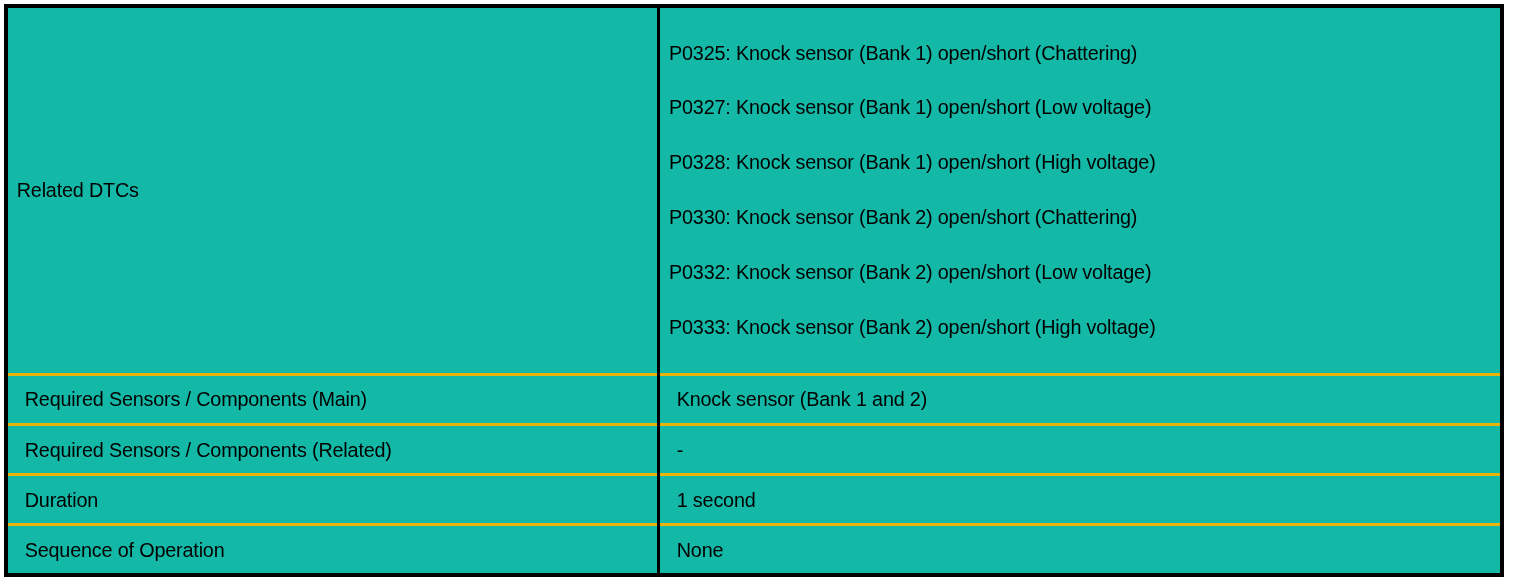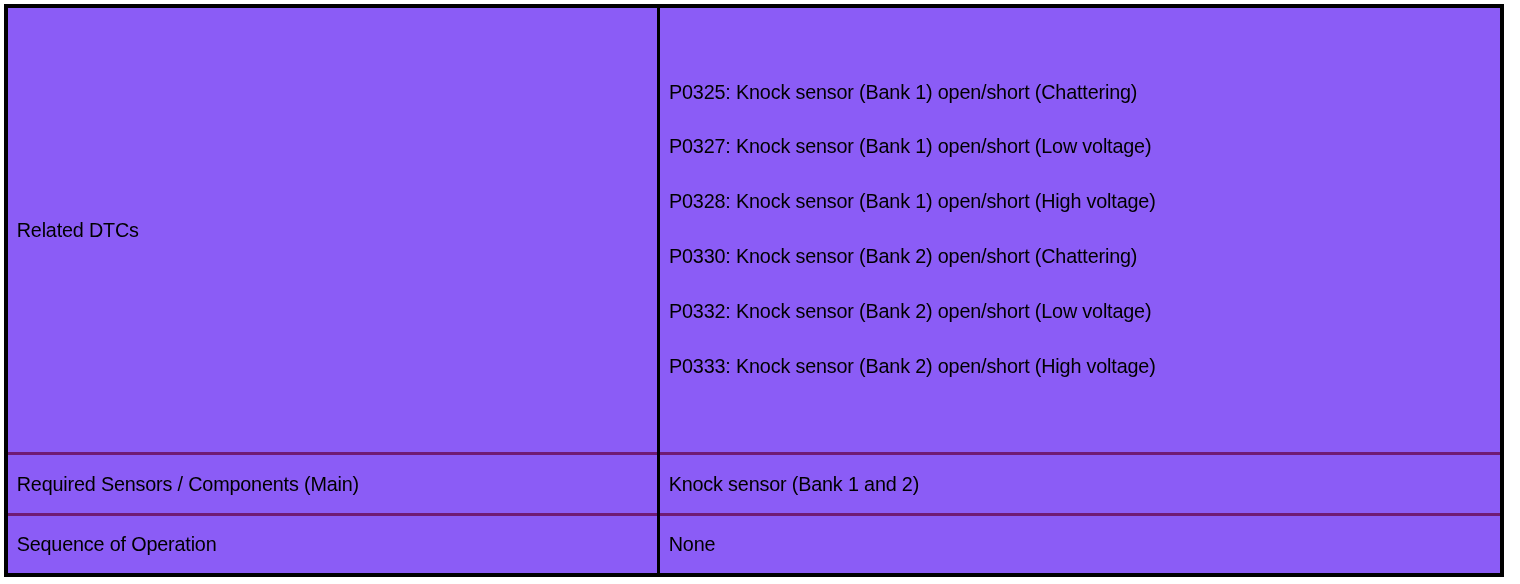--- a/index.html
+++ b/index.html
@@ -31,35 +31,36 @@
     width: 100%;
     height: 100%;
     border-collapse: collapse;
     table-layout: fixed;
   }
 
   .spec-table td {
     border: 0;
     padding: 0;
     vertical-align: middle;
-    background: #8b5cf6;
+    background: #14b8a6;
   }
 
   .col-label {
     width: 649px;
     border-right: 3px solid #000000 !important;
   }
 
   .col-value {
     width: auto;
   }
 
   tr.data-row td {
-    border-top: 3px solid #701a75;
+    border-top: 3px solid #eab308;
     height: 42px;
+    padding-left: 8px;
   }
 
   tr.dtc-row td {
     height: 318px;
     vertical-align: middle;
   }
 
   .cell-text {
     font-size: 20.5px;
     line-height: 1.15;
@@ -126,22 +127,38 @@
 
       <tr class="data-row">
         <td class="col-label">
           <div class="cell-text">Required Sensors / Components (Main)</div>
         </td>
         <td class="col-value">
           <div class="cell-text">Knock sensor (Bank 1 and 2)</div>
         </td>
       </tr>
 
+      <tr class="data-row">
+        <td class="col-label">
+          <div class="cell-text">Required Sensors / Components (Related)</div>
+        </td>
+        <td class="col-value">
+          <div class="cell-text">-</div>
+        </td>
+      </tr>
 
 
+      <tr class="data-row">
+        <td class="col-label">
+          <div class="cell-text">Duration</div>
+        </td>
+        <td class="col-value">
+          <div class="cell-text">1 second</div>
+        </td>
+      </tr>
 
 
       <tr class="data-row">
         <td class="col-label">
           <div class="cell-text">Sequence of Operation</div>
         </td>
         <td class="col-value">
           <div class="cell-text">None</div>
         </td>
       </tr>

